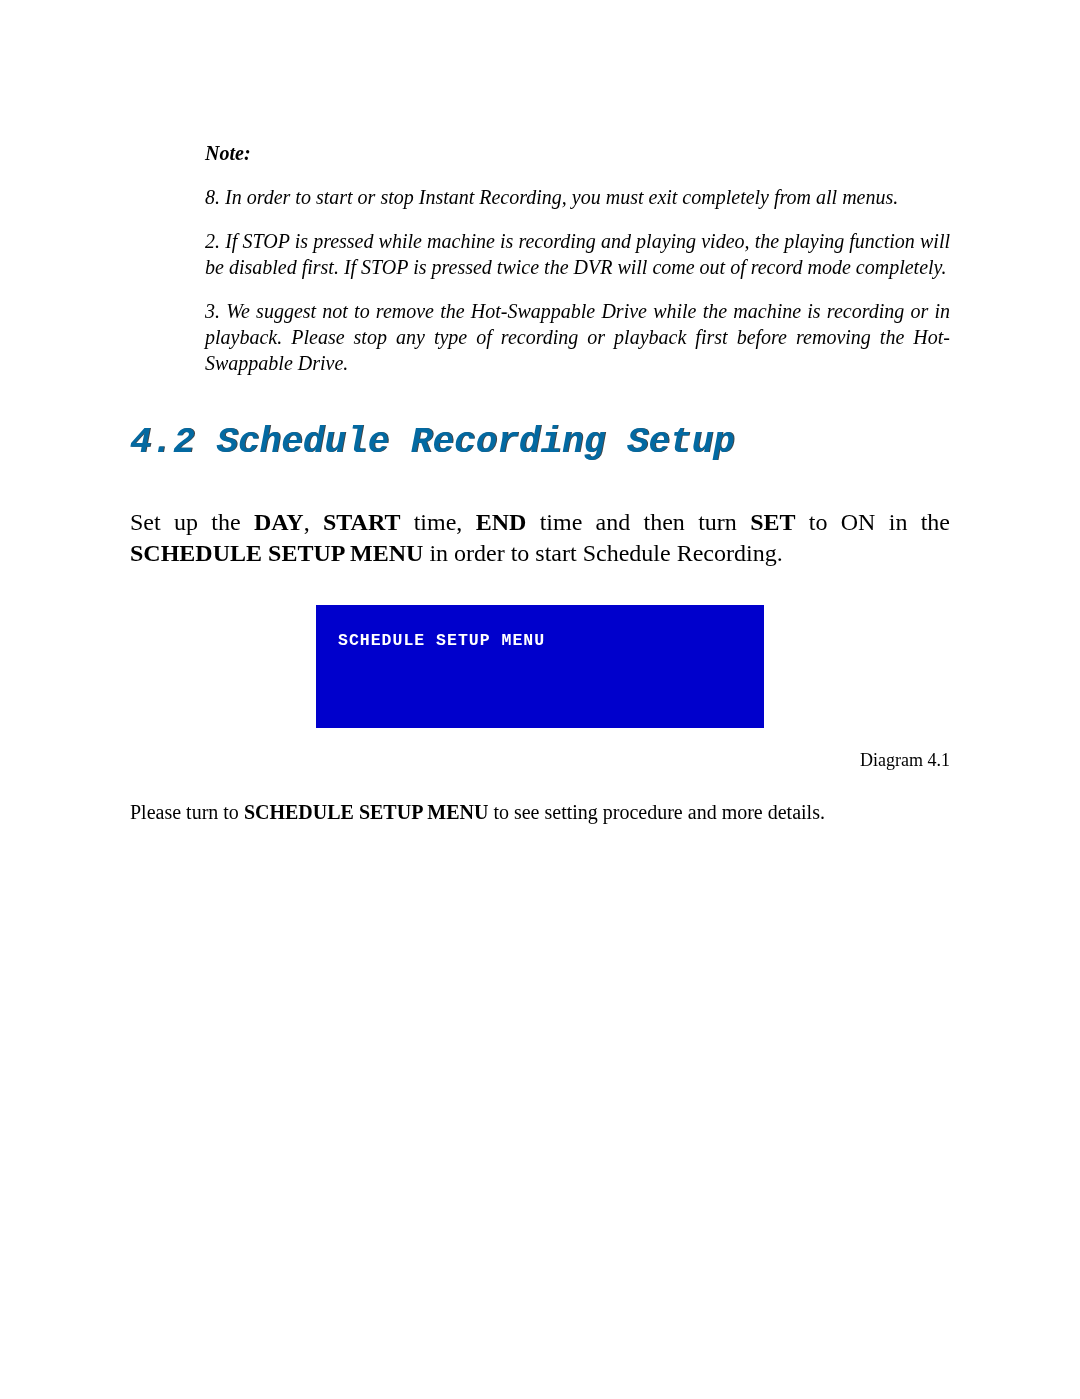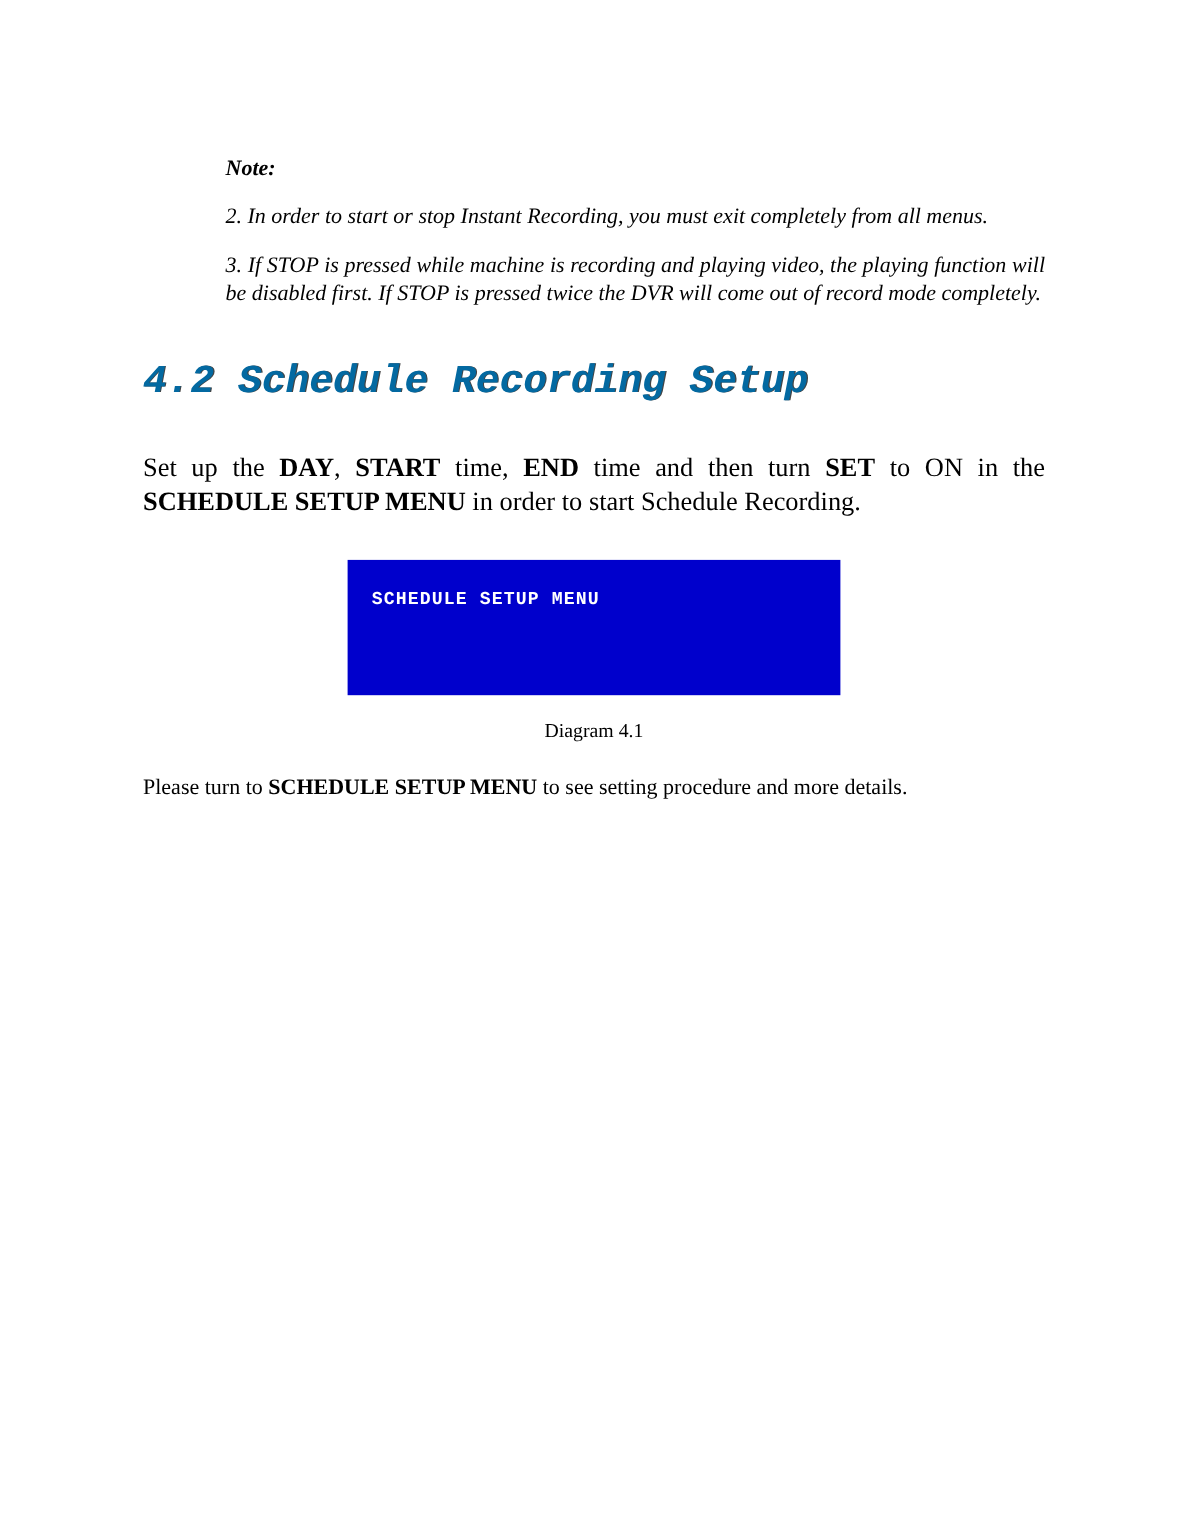--- a/index.html
+++ b/index.html
@@ -59,40 +59,41 @@
     font-weight: bold;
     font-size: 16.5px;
     line-height: 1.0;
     letter-spacing: 1px;
     box-sizing: border-box;
   }
   .dvr-screen .title { margin-bottom: 18px; }
   .sched-table { white-space: pre; margin-bottom: 40px; }
   .legend { white-space: pre; }
   .caption {
-    text-align: center;
+    text-align: right;
     font-size: 18px;
     margin-top: 22px;
     margin-bottom: 28px;
   }
   .after-text {
     font-size: 20px;
     line-height: 1.3;
     text-align: justify;
   }
 </style>
 </head>
 <body>
 
 <div class="page">
 
   <div class="note-block">
     <p class="note-heading">Note:</p>
-    <p>2. In order to start or stop Instant Recording, you must exit completely from all menus.</p>
-    <p>3. If STOP is pressed while machine is recording and playing video, the playing function will be disabled first. If STOP is pressed twice the DVR will come out of record mode completely.</p>
+    <p>8. In order to start or stop Instant Recording, you must exit completely from all menus.</p>
+    <p>2. If STOP is pressed while machine is recording and playing video, the playing function will be disabled first. If STOP is pressed twice the DVR will come out of record mode completely.</p>
+    <p>3. We suggest not to remove the Hot-Swappable Drive while the machine is recording or in playback. Please stop any type of recording or playback first before removing the Hot-Swappable Drive.</p>
   </div>
 
   <div class="section-heading">4.2 Schedule Recording Setup</div>
 
   <div class="body-text">
     <span>Set up the </span><b>DAY</b><span>, </span><b>START</b><span> time, </span><b>END</b><span> time and then turn </span><b>SET</b><span> to ON in the </span><b>SCHEDULE SETUP MENU</b><span> in order to start Schedule Recording.</span>
   </div>
 
   <div class="screenshot-wrap">
     <div class="dvr-screen">

